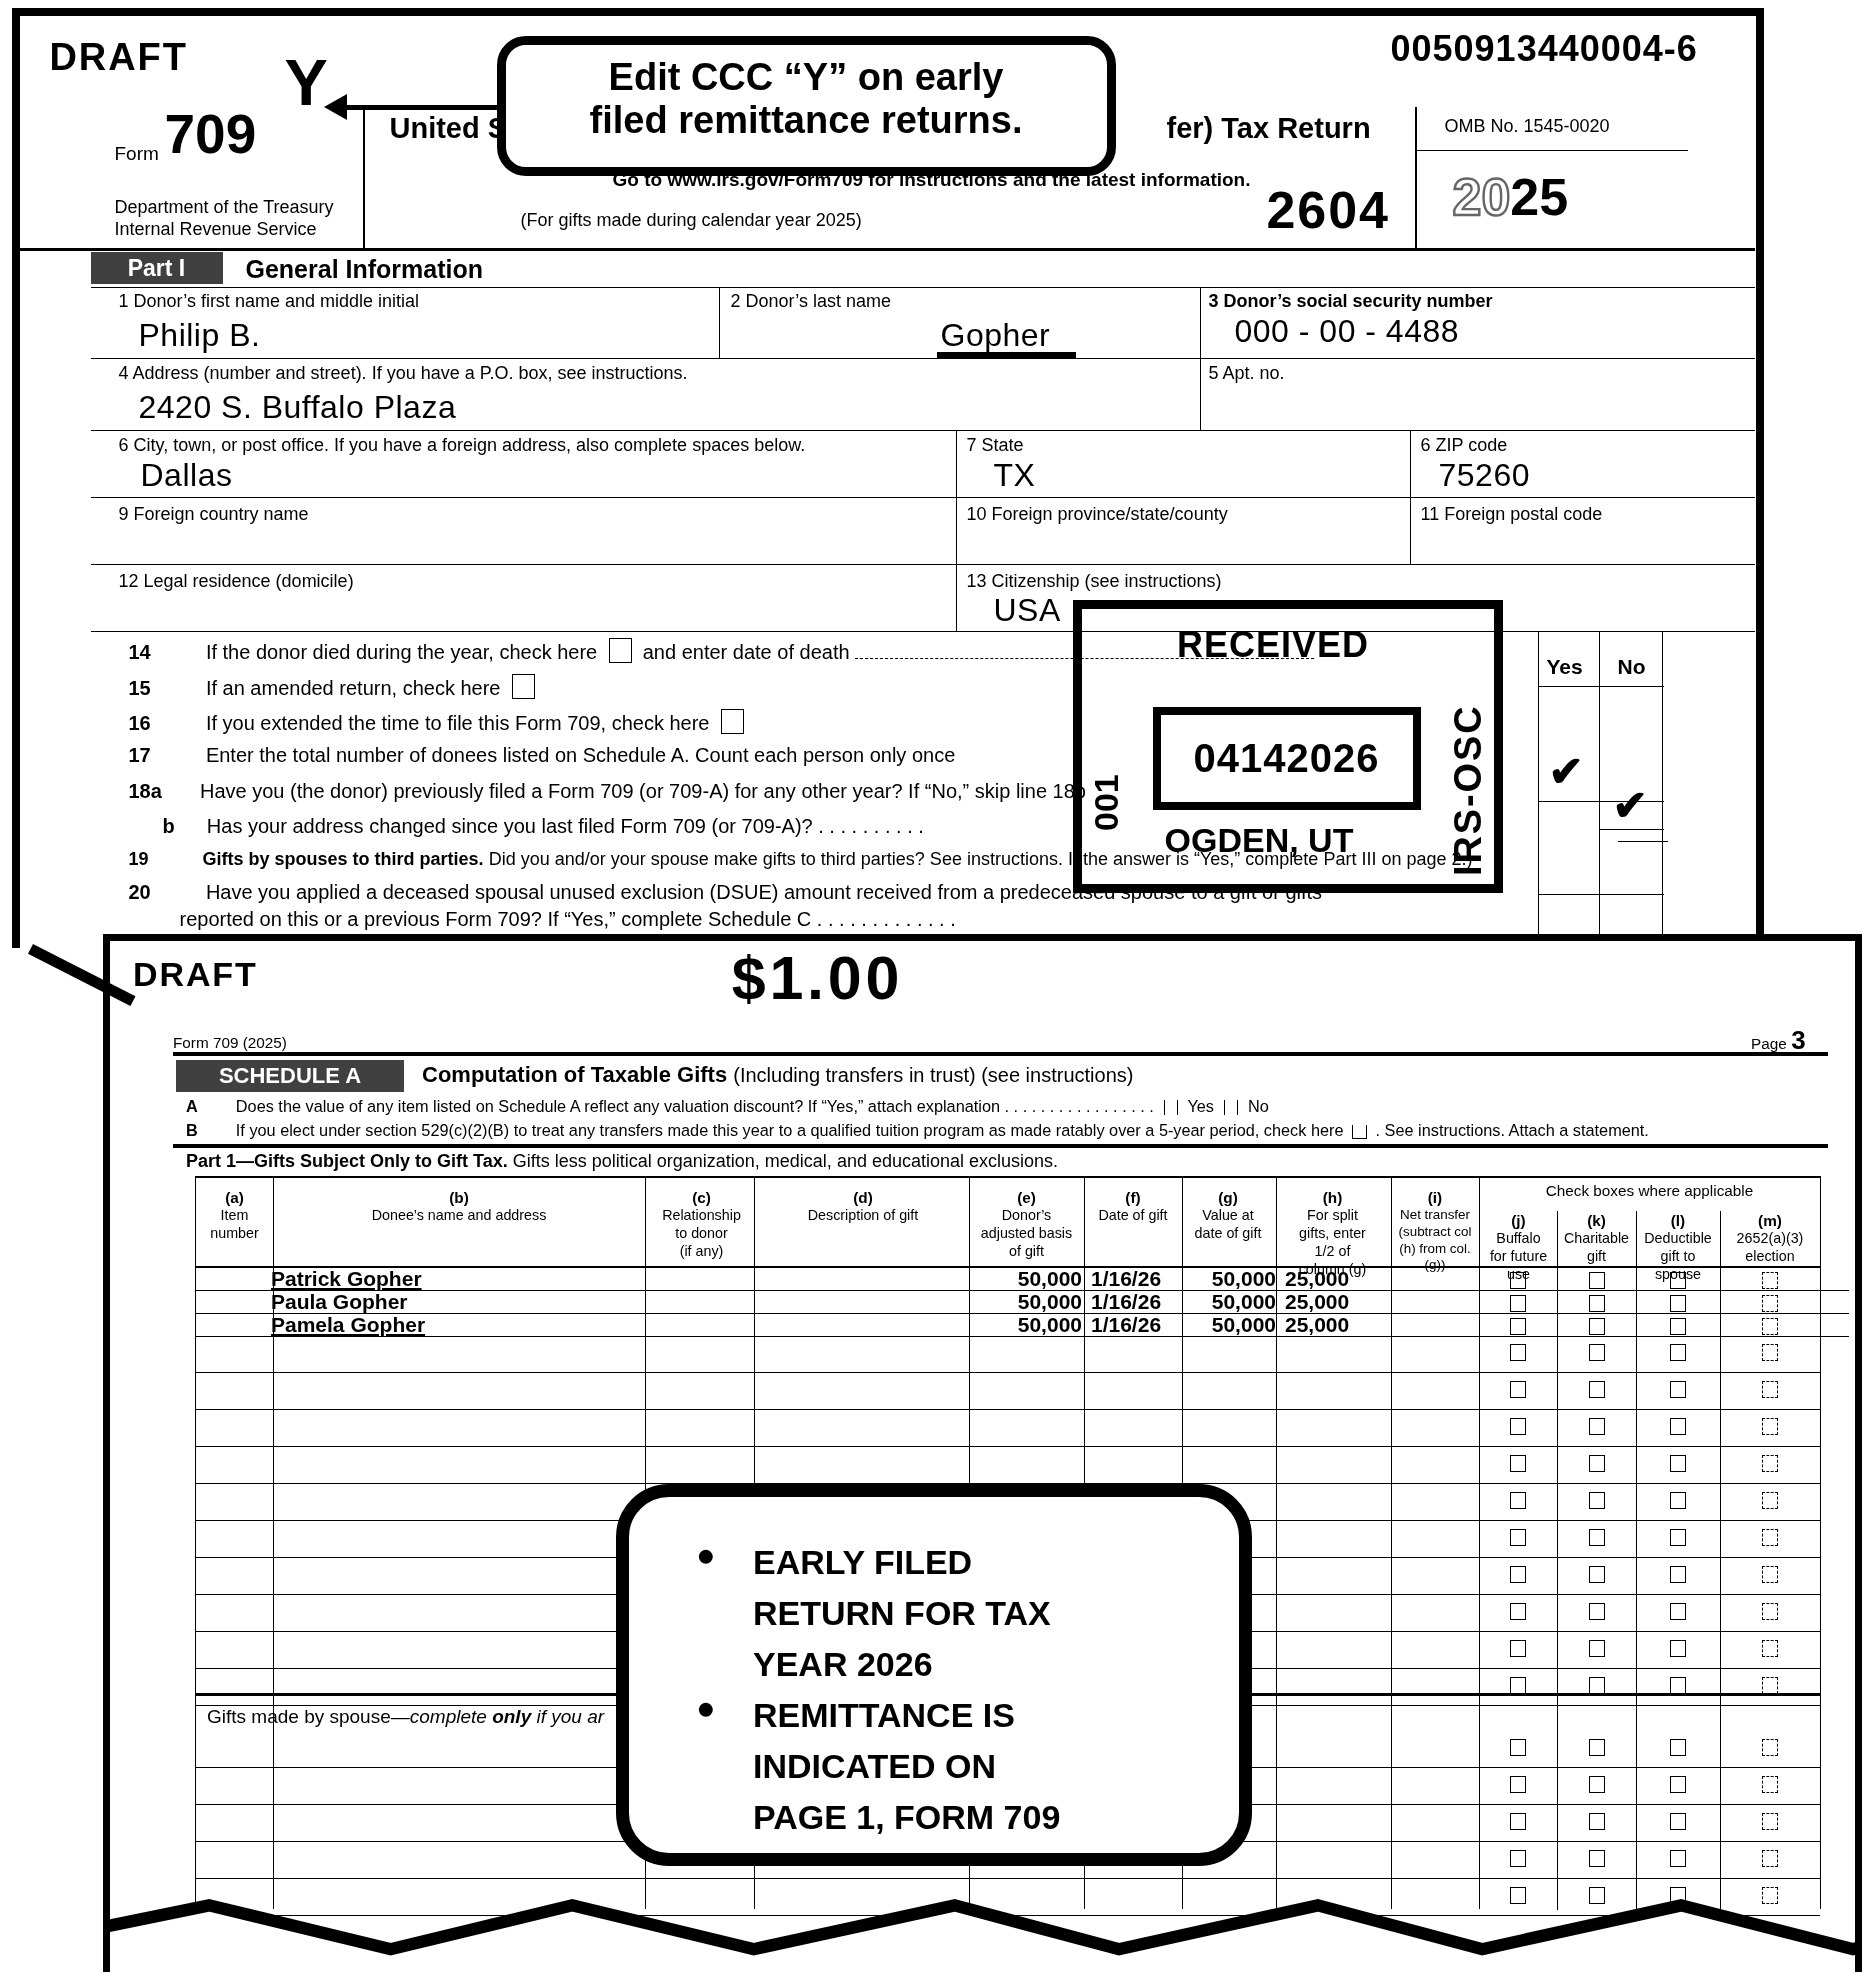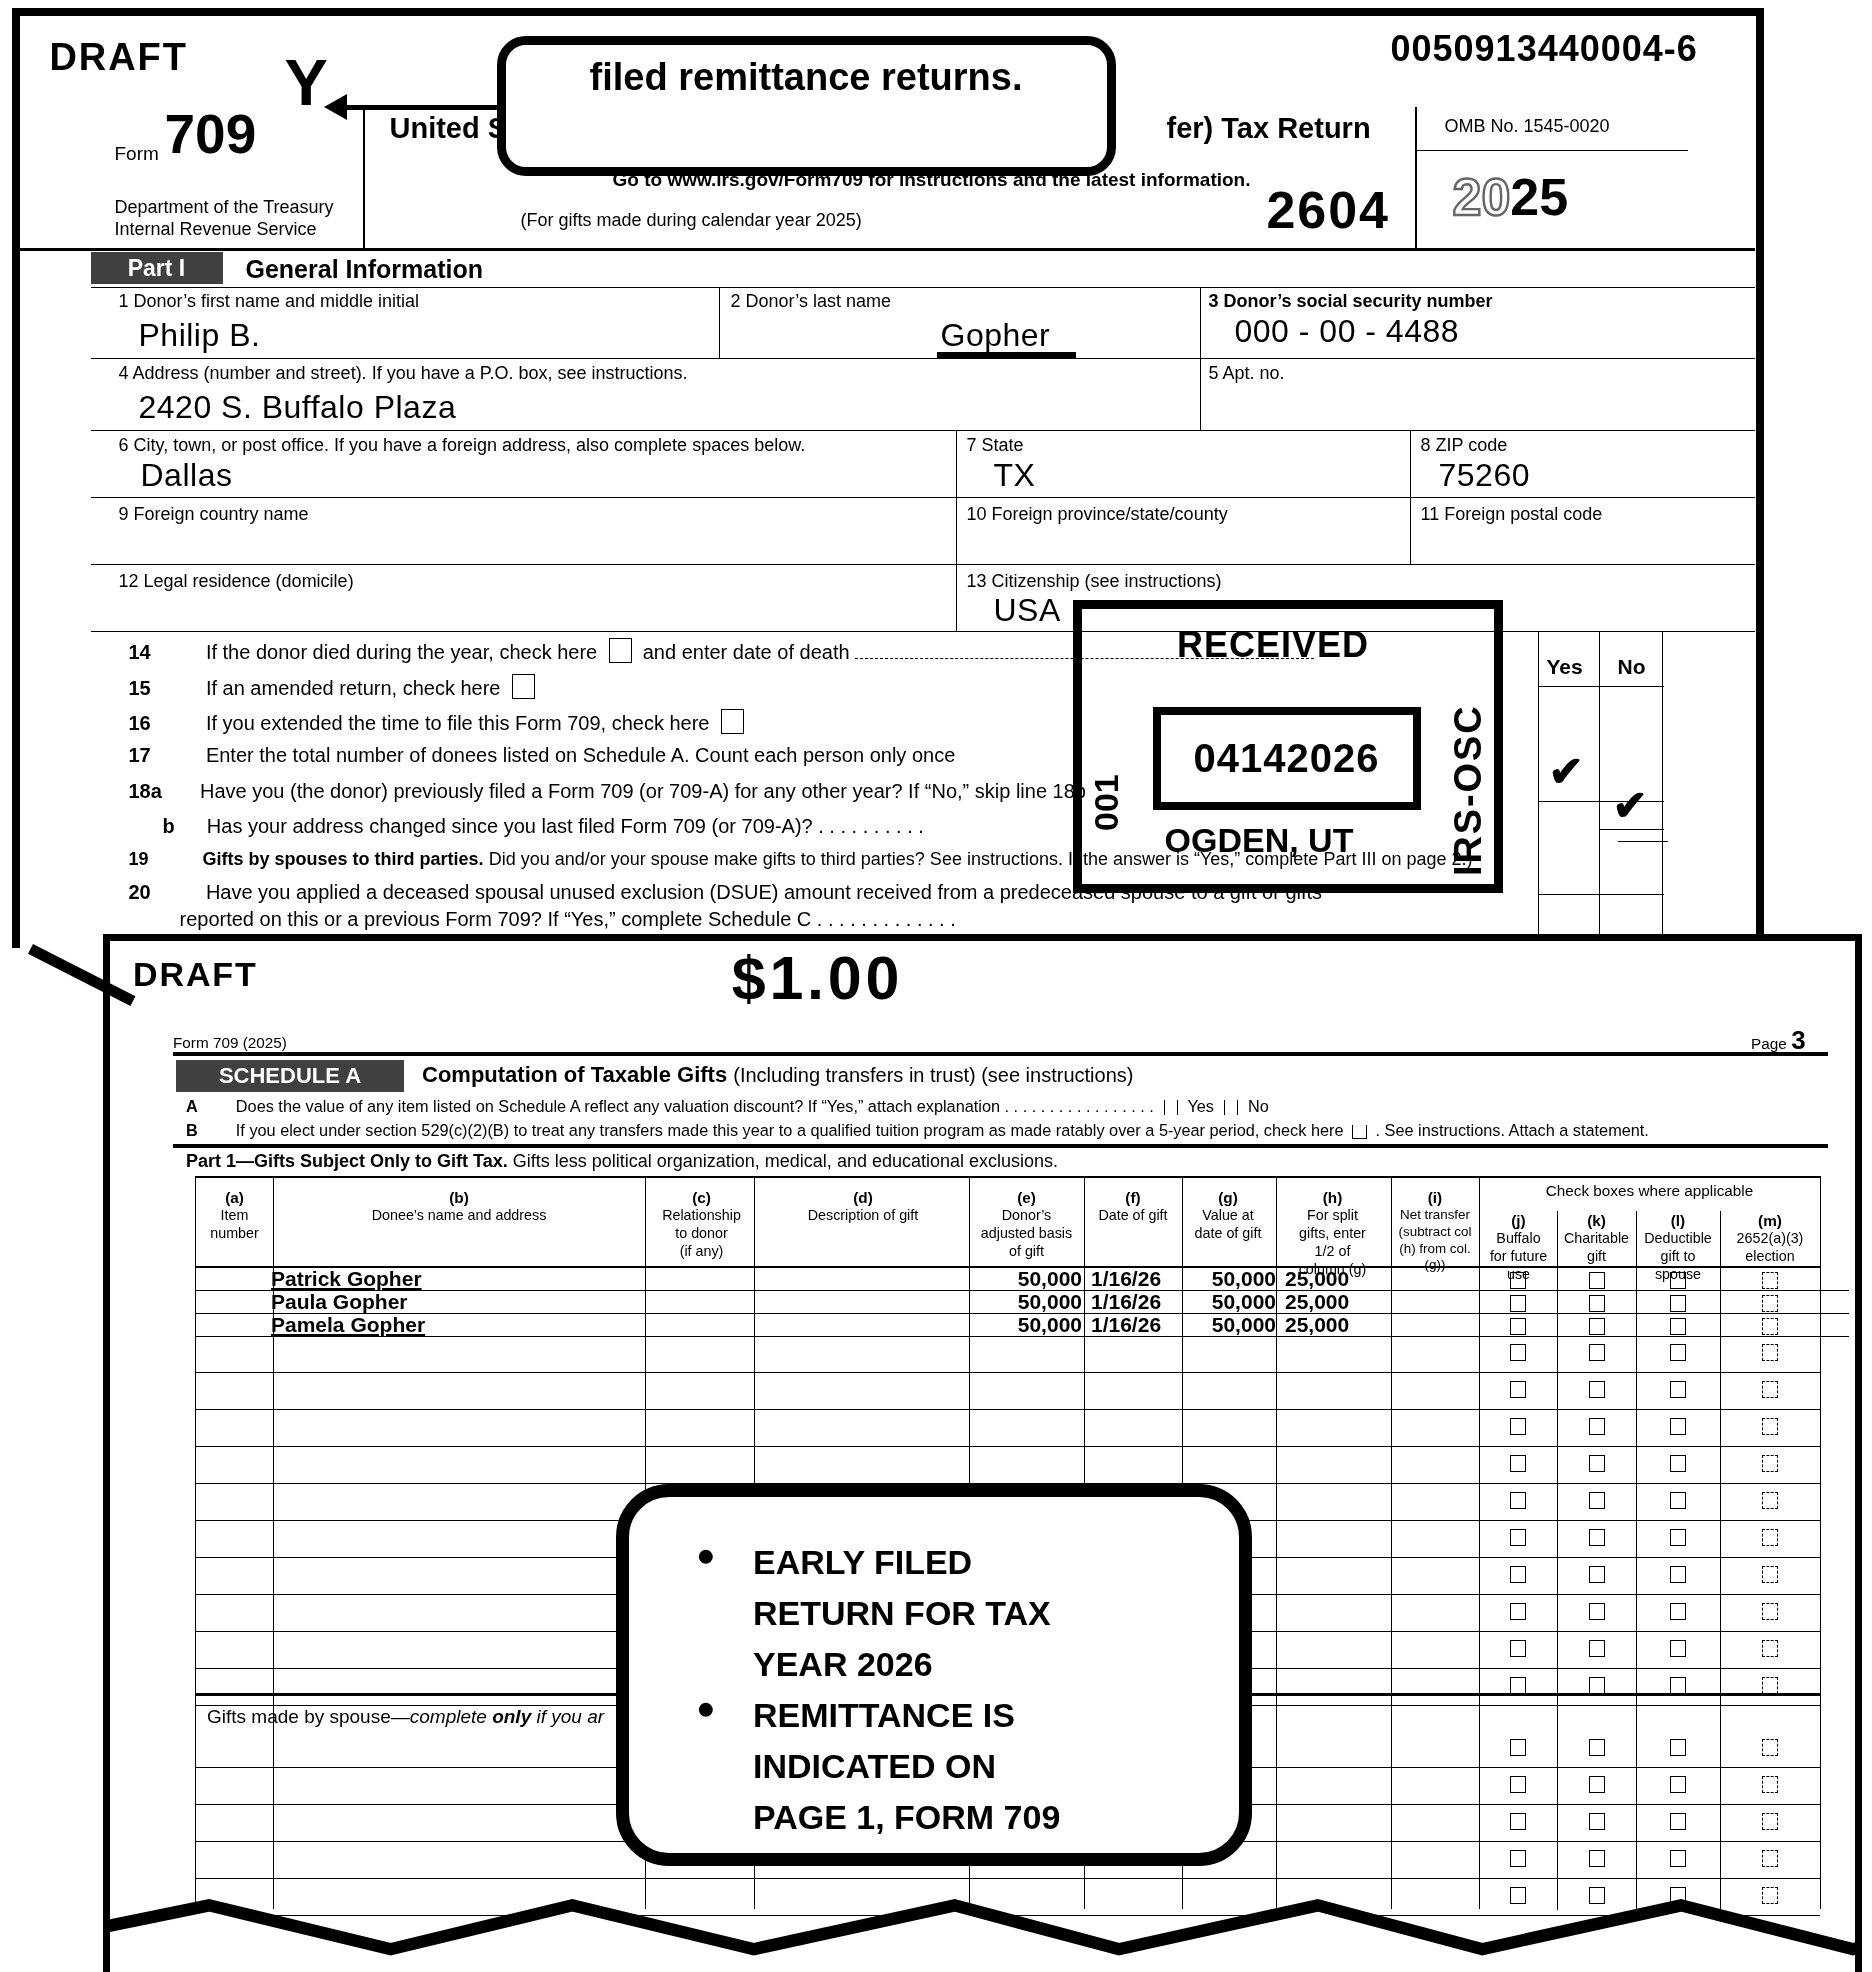--- a/index.html
+++ b/index.html
@@ -38,20 +38,21 @@
 
   <div class="abs page" style="left:11.5px;top:7.6px;width:1752px;height:985px;border:8.6px solid #000;border-bottom:none;z-index:1;">
     <div class="abs" style="left:0;top:0;right:0;bottom:0;">
 
       <div class="abs" style="left:30px;top:20px;font-size:38px;font-weight:bold;letter-spacing:1.9px;">DRAFT</div>
 
       <div class="abs" style="left:265px;top:29px;font-size:65px;font-weight:bold;">Y</div>
       <div class="abs" style="left:325px;top:89px;width:153px;height:5.7px;background:#000;"></div>
       <div class="abs" style="left:304px;top:78px;width:0;height:0;border-top:13.4px solid transparent;border-bottom:13.4px solid transparent;border-right:23px solid #000;"></div>
       <div class="abs callout" style="left:477px;top:20px;width:619px;height:140px;text-align:center;padding-top:11.5px;">
+        <div style="font-size:38px;font-weight:bold;">Edit CCC “Y” on early</div>
         <div style="font-size:38px;font-weight:bold;">filed remittance returns.</div>
       </div>
 
       <div class="abs" style="left:1371px;top:12.4px;font-size:36px;font-weight:bold;letter-spacing:1px;">0050913440004-6</div>
 
       <div class="abs" style="left:95px;top:127px;font-size:19px;">Form</div>
       <div class="abs" style="left:145px;top:86px;font-size:55px;font-weight:bold;">709</div>
       <div class="abs" style="left:95px;top:180px;font-size:18px;line-height:1.25;">
         <div>Department of the Treasury</div>
         <div>Internal Revenue Service</div>
@@ -94,21 +95,21 @@
       <div class="abs" style="left:917px;top:336px;width:139px;height:7.6px;background:#000;"></div>
       <div class="abs lbl" style="left:1189px;top:275px;font-weight:bold;">3 Donor’s social security number</div>
       <div class="abs val" style="left:1215px;top:297px;">000 - 00 - 4488</div>
       <div class="abs lbl" style="left:99px;top:347px;">4  Address (number and street). If you have a P.O. box, see instructions.</div>
       <div class="abs val" style="left:119px;top:373px;">2420 S. Buffalo Plaza</div>
       <div class="abs lbl" style="left:1189px;top:347px;">5  Apt. no.</div>
       <div class="abs lbl" style="left:99px;top:419px;">6  City, town, or post office. If you have a foreign address, also complete spaces below.</div>
       <div class="abs val" style="left:121px;top:441px;">Dallas</div>
       <div class="abs lbl" style="left:947px;top:419px;">7  State</div>
       <div class="abs val" style="left:974px;top:441px;">TX</div>
-      <div class="abs lbl" style="left:1401px;top:419px;">8  ZIP code</div>
+      <div class="abs lbl" style="left:1401px;top:419px;">6  ZIP code</div>
       <div class="abs val" style="left:1419px;top:441px;">75260</div>
       <div class="abs lbl" style="left:99px;top:488px;">9  Foreign country name</div>
       <div class="abs lbl" style="left:947px;top:488px;">10  Foreign province/state/county</div>
       <div class="abs lbl" style="left:1401px;top:488px;">11  Foreign postal code</div>
       <div class="abs lbl" style="left:99px;top:555px;">12  Legal residence (domicile)</div>
       <div class="abs lbl" style="left:947px;top:555px;">13  Citizenship (see instructions)</div>
       <div class="abs val" style="left:974px;top:576px;">USA</div>
 
       <div class="abs qline" style="left:109px;top:622px;">
         <span class="qnum">14</span>

